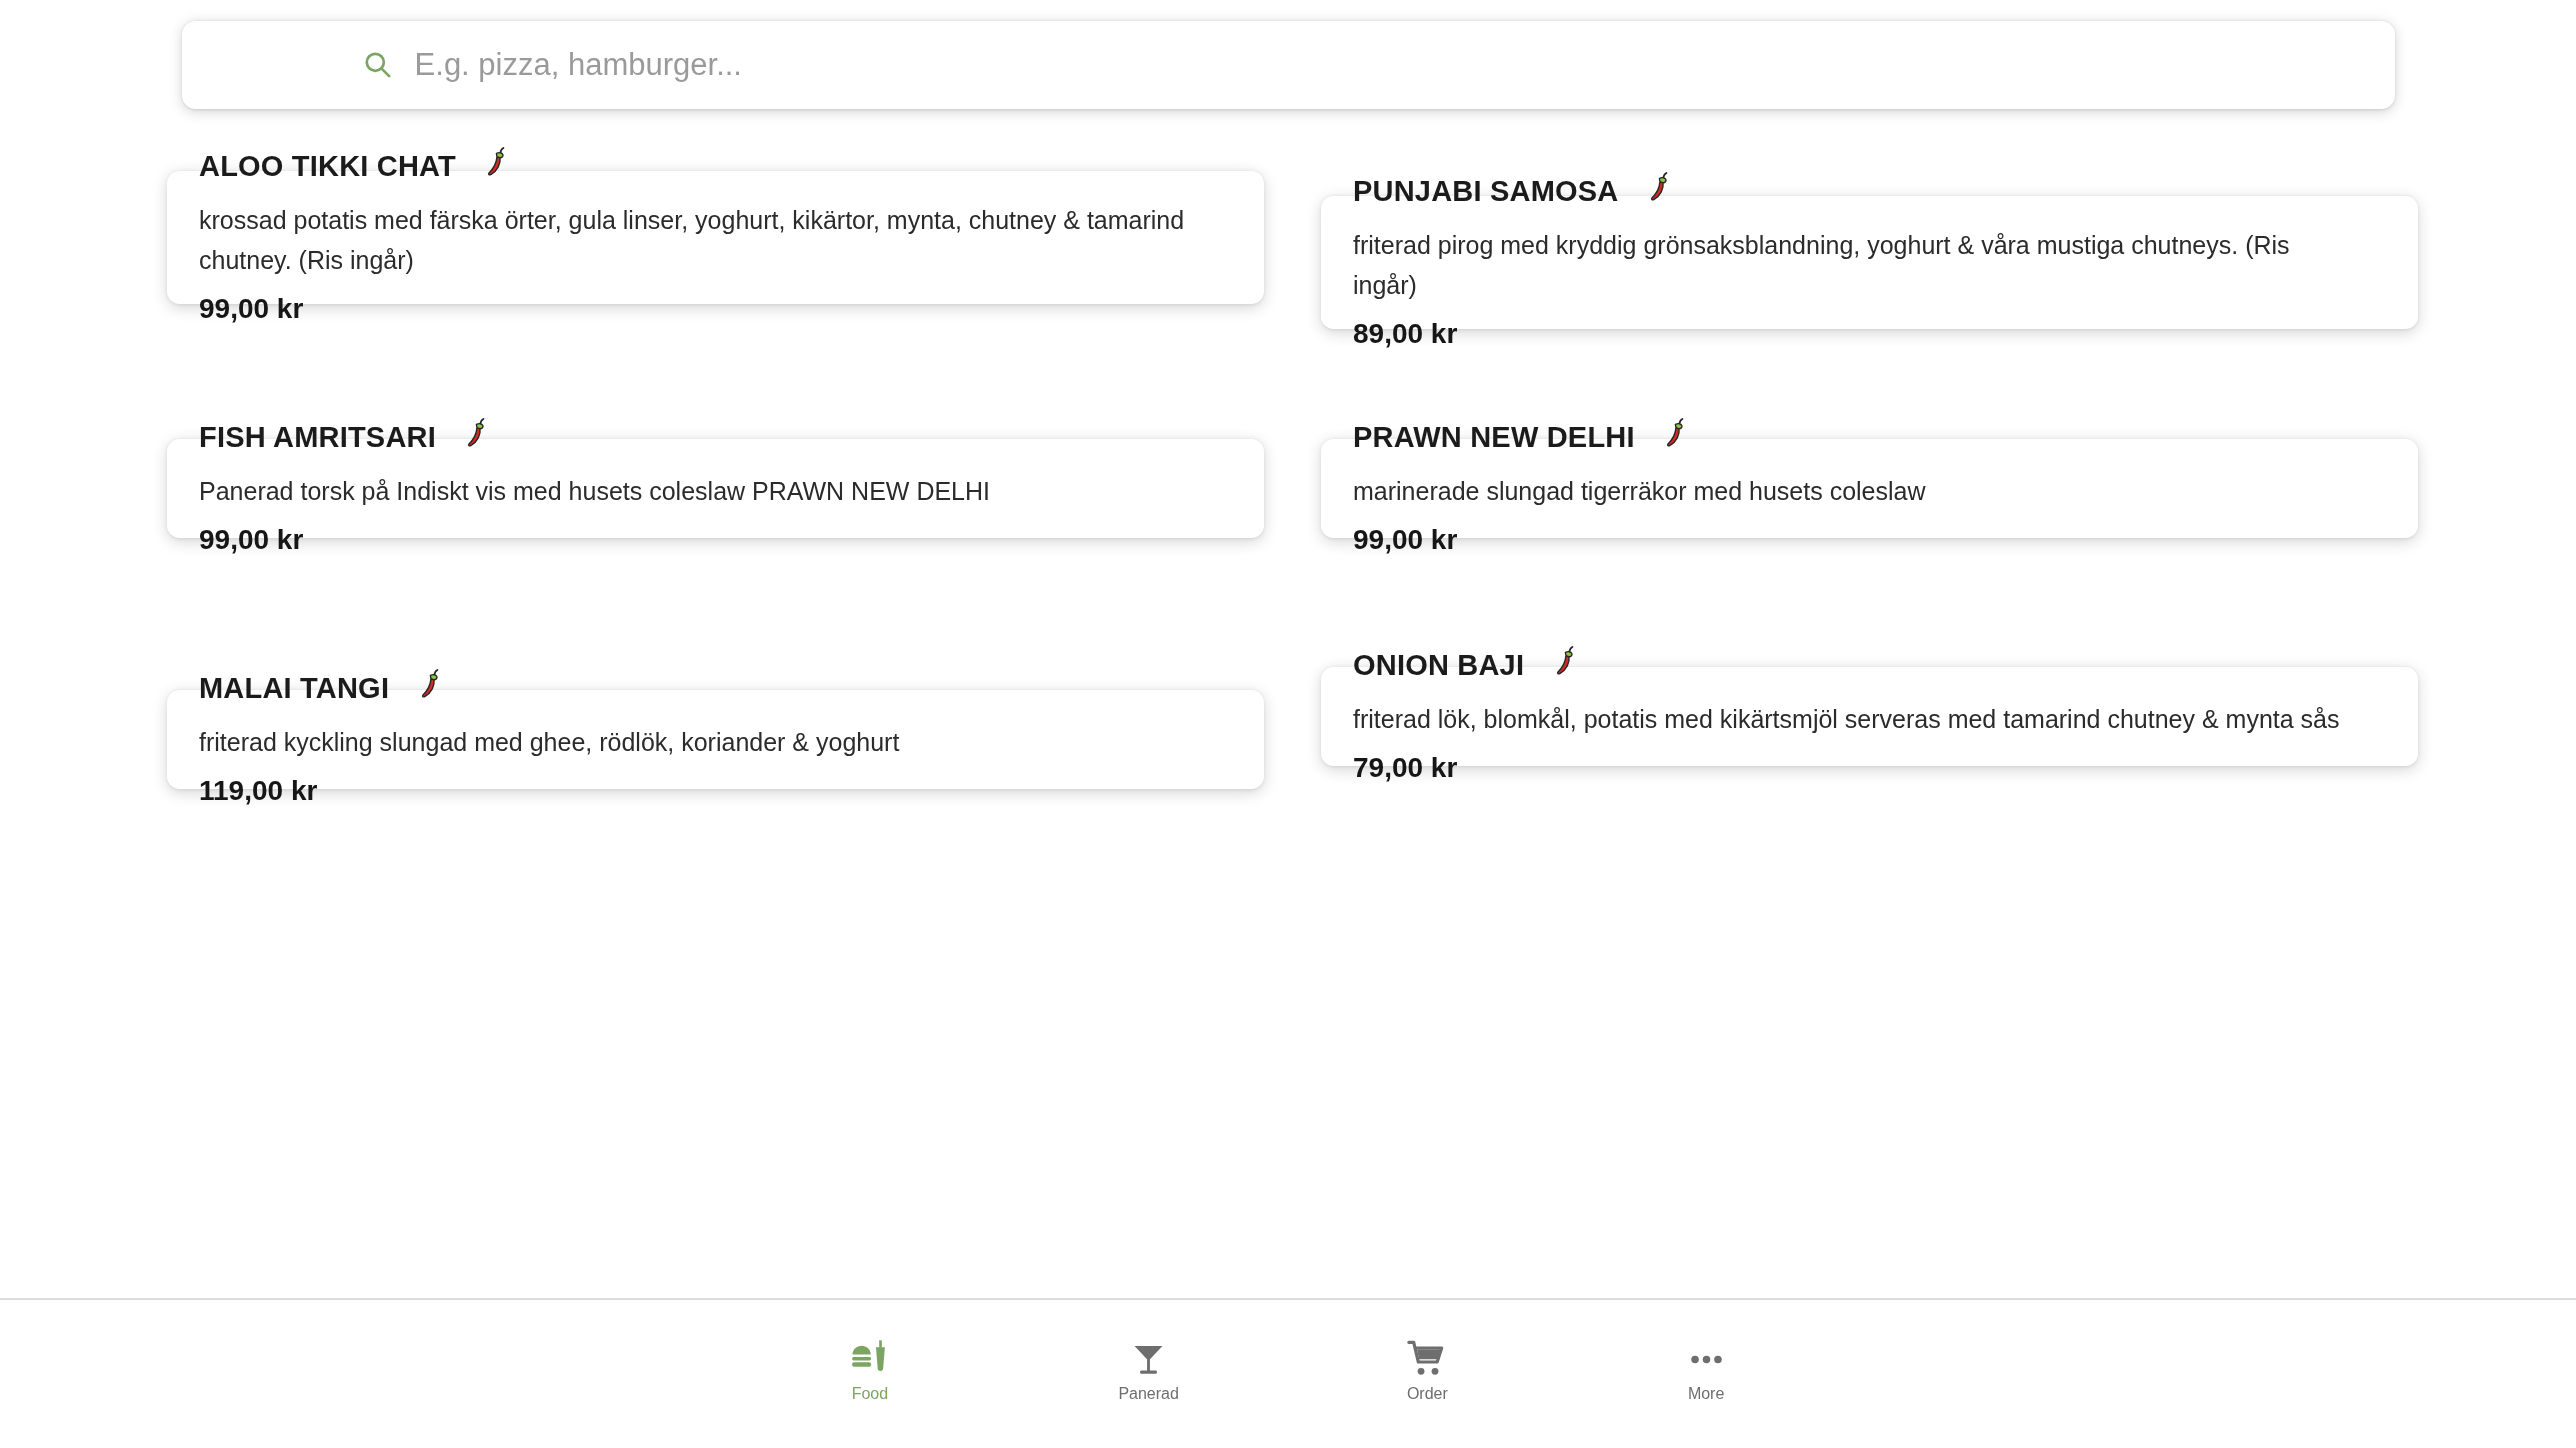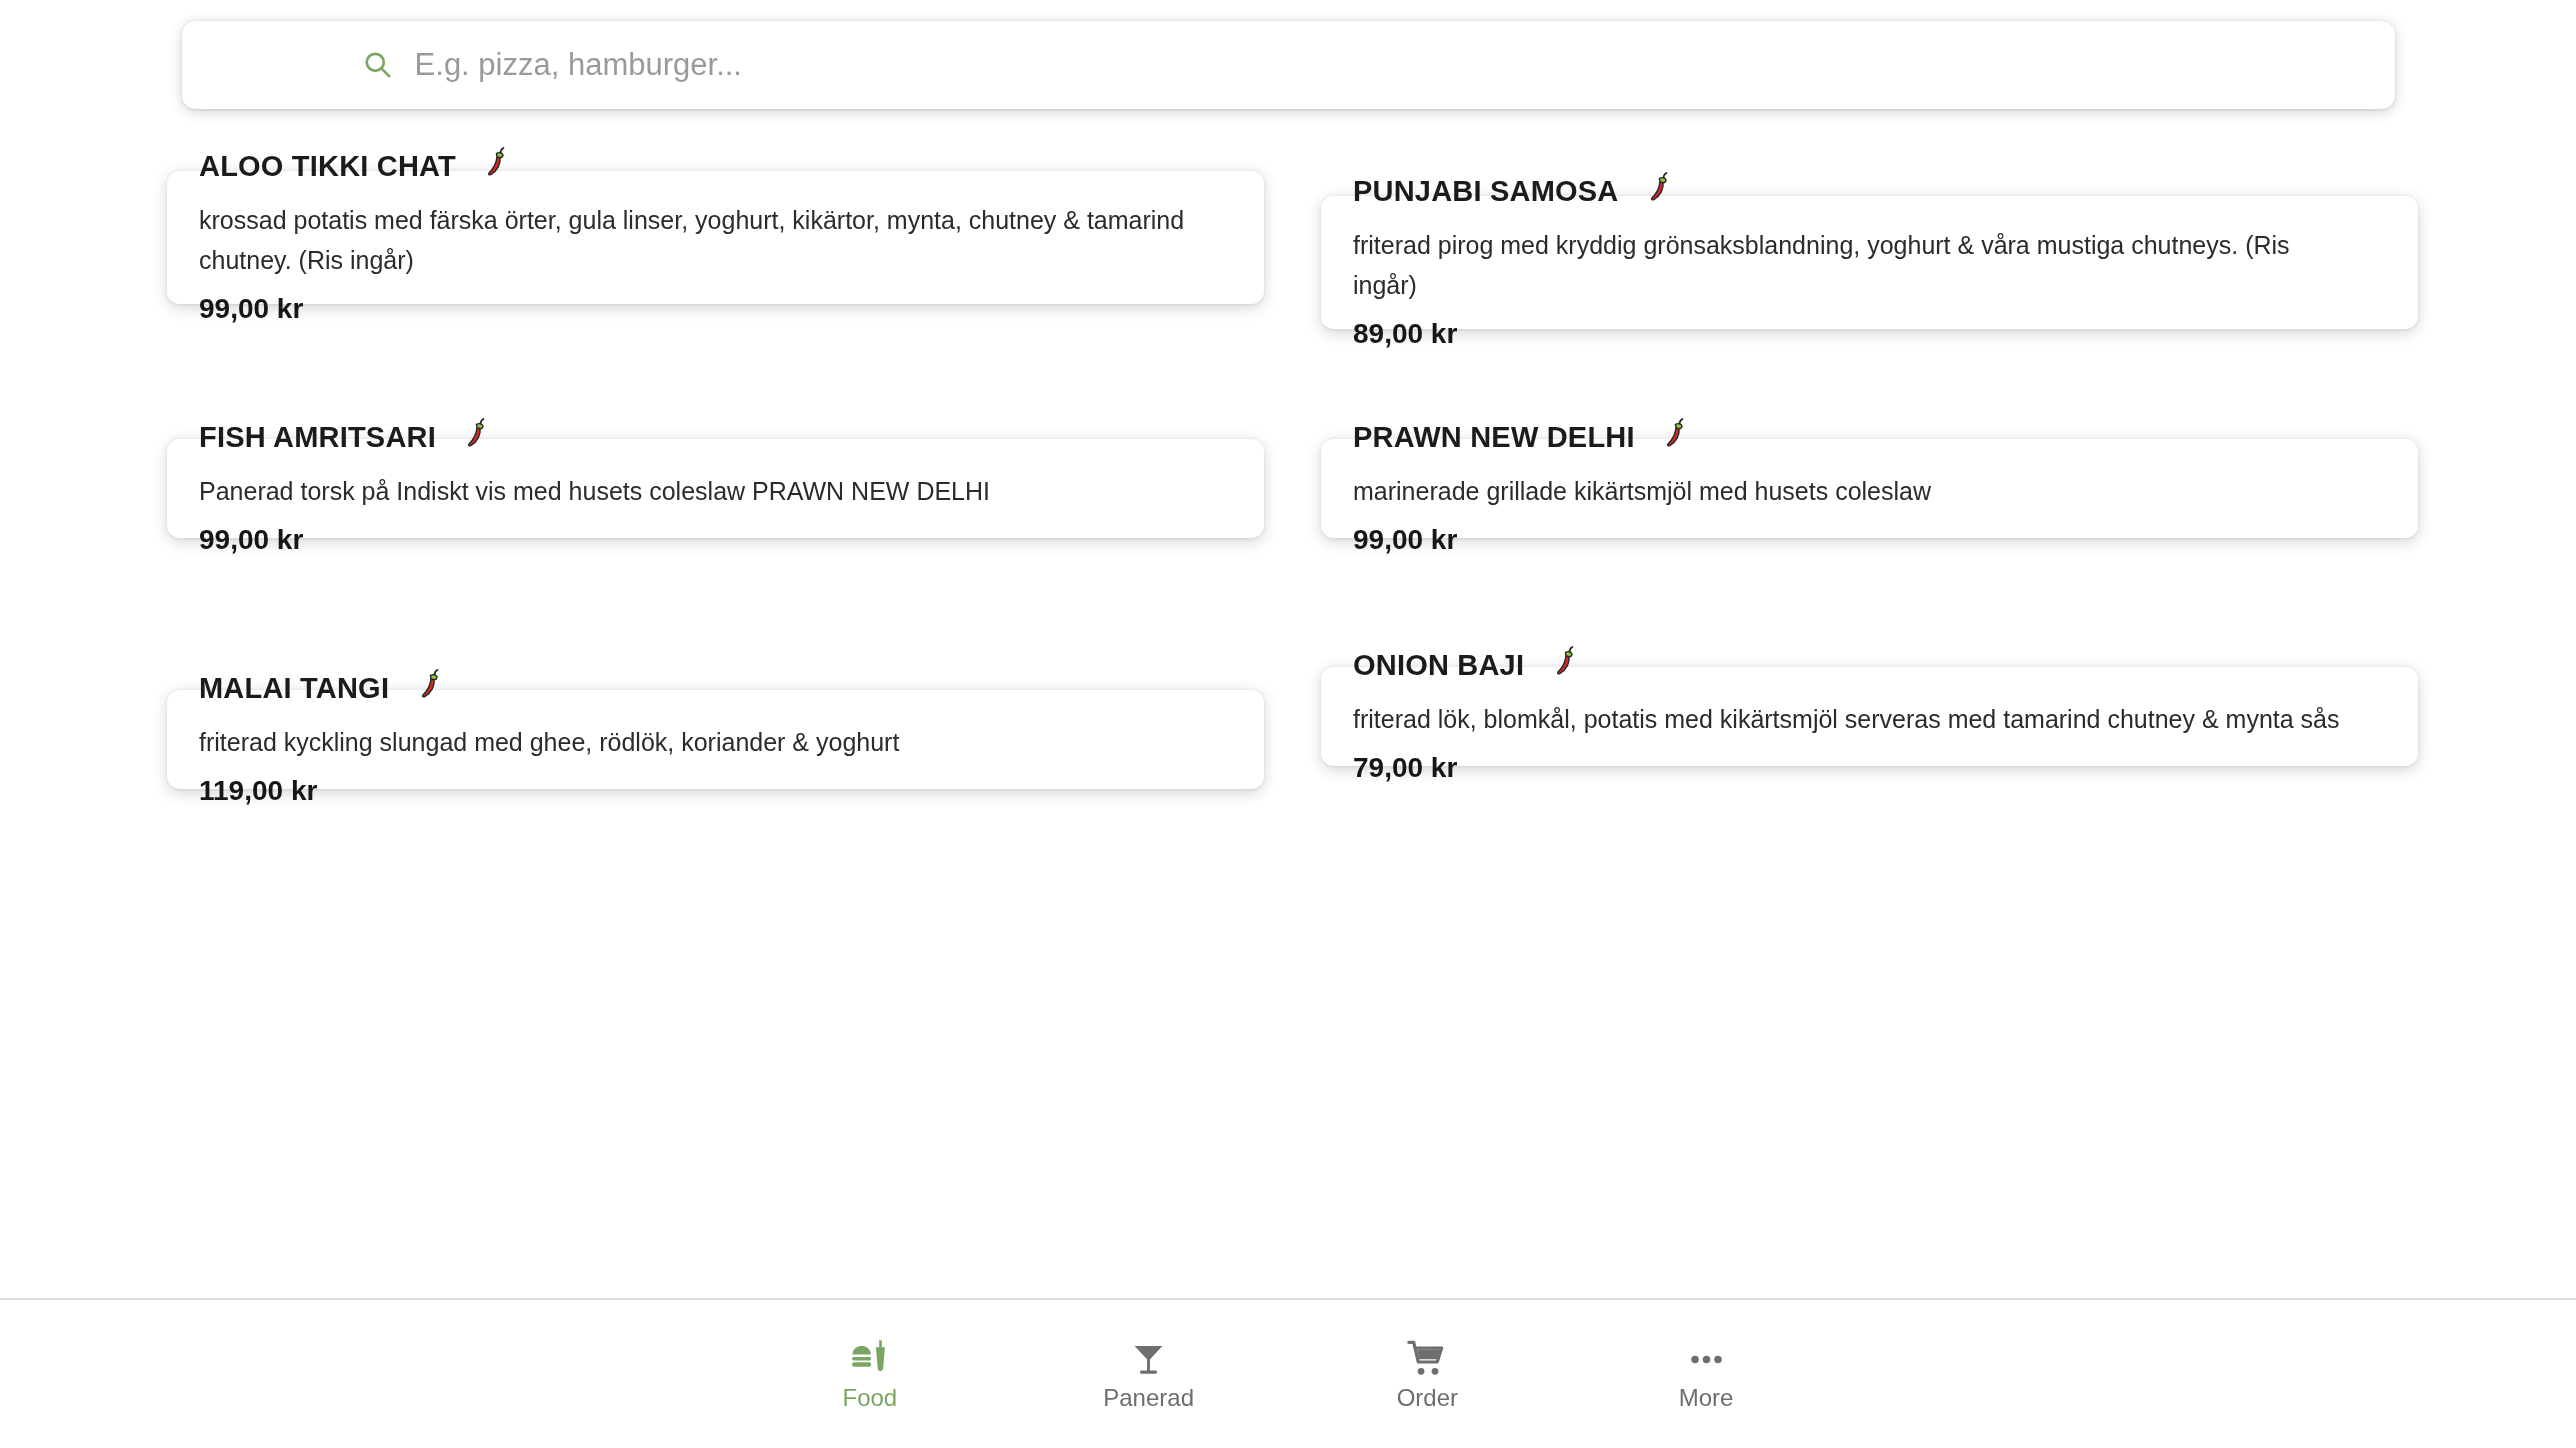--- a/index.html
+++ b/index.html
@@ -156,21 +156,21 @@
   }
 
   .nav-icon {
     width: 43px;
     height: 43px;
     display: block;
     margin-bottom: 5.4px;
   }
 
   .nav-label {
-    font-size: 24px;
+    font-size: 16px;
     line-height: 1;
     color: #6e6e6e;
   }
 
   .nav-item.active .nav-label { color: #7ca563; }
 </style>
 </head>
 <body>
 
 <div class="app">
@@ -231,21 +231,21 @@
 
       <div class="card right" style="top:43px;height:99px;">
         <div class="card-title-row">
           <span class="card-title">PRAWN NEW DELHI</span>
           <svg class="spice-icon" viewBox="0 0 32 32">
             <path d="M20 7 C20.5 4.5 21.5 3 23 2.3" stroke="#262626" stroke-width="1.7" fill="none" stroke-linecap="round"></path>
             <path d="M16.4 7.4 C19 6.2 21.6 6.6 22.4 8.4 C23.1 10 21.8 11.4 19.6 11.6 C17.8 11.8 16.4 10.6 16.4 7.4 Z" fill="#8cc63f" stroke="#262626" stroke-width="1.3"></path>
             <path d="M19.8 11.5 C20.6 17 17.4 23.6 11.4 27.2 C9.6 28.3 8.4 27.3 9.4 25.8 C13.6 21.8 16.4 16.6 16.8 11.2 C17.4 10.9 18.8 10.9 19.8 11.5 Z" fill="#d32b22" stroke="#262626" stroke-width="1.3"></path>
           </svg>
         </div>
-        <div class="card-desc">marinerade grillade kikärtsmjöl med husets coleslaw</div>
+        <div class="card-desc">marinerade slungad tigerräkor med husets coleslaw</div>
         <div class="card-price">99,00 kr</div>
       </div>
     </div>
 
     <div class="menu-row" style="height:228px;">
       <div class="card left" style="top:43px;height:99px;margin-top:23px;">
         <div class="card-title-row">
           <span class="card-title">MALAI TANGI</span>
           <svg class="spice-icon" viewBox="0 0 32 32">
             <path d="M20 7 C20.5 4.5 21.5 3 23 2.3" stroke="#262626" stroke-width="1.7" fill="none" stroke-linecap="round"></path>

